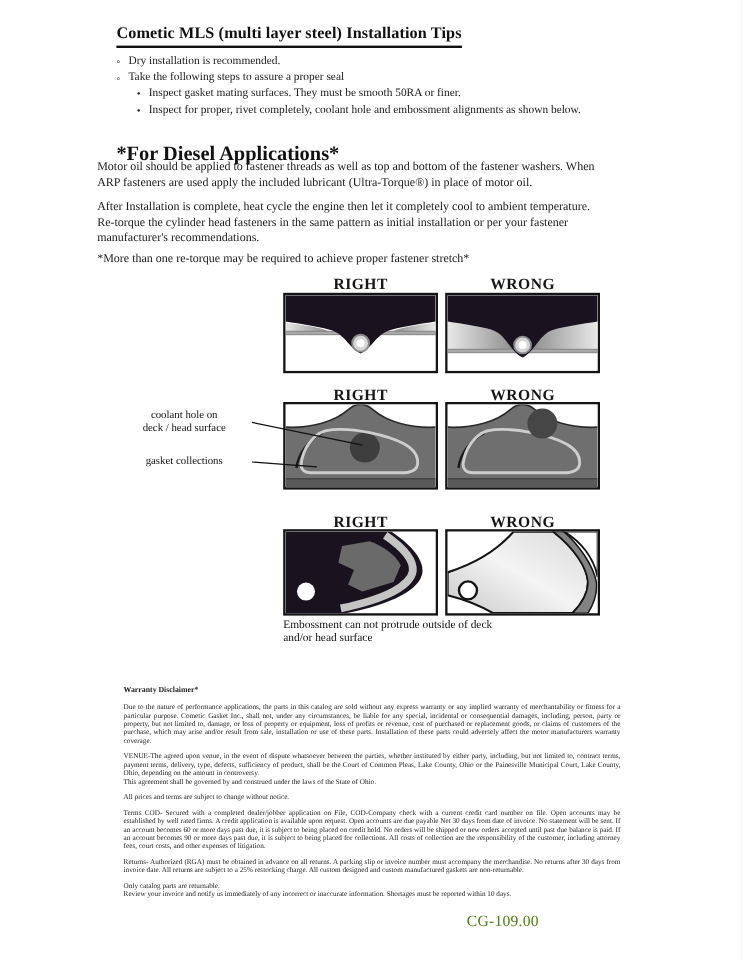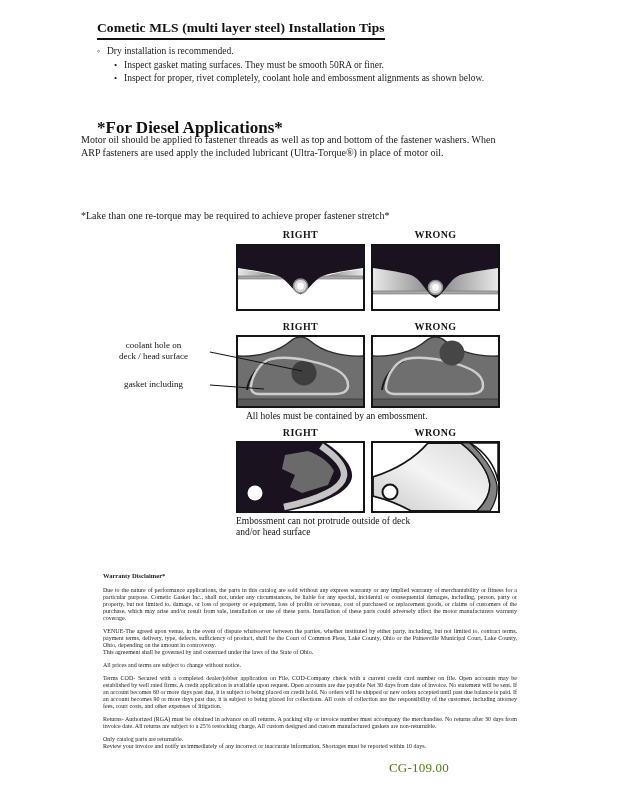--- a/index.html
+++ b/index.html
@@ -14,47 +14,49 @@
     left:97px;top:20px;font-size:13.5px;font-weight:bold;color:#111;
     border-bottom:2px solid #111;padding-bottom:2px;letter-spacing:0.1px;
   }
   .bullets{left:97px;top:45px;width:430px;font-size:9.5px;line-height:13.5px;}
   .b-item{position:relative;padding-left:10px;}
   .b-item::before{content:"\25E6";position:absolute;left:0;top:0;font-size:9px;}
   .sb-item{position:relative;padding-left:10px;margin-left:17px;}
   .sb-item::before{content:"\2022";position:absolute;left:0;top:0;font-size:9px;}
   .diesel-h{left:97px;top:118px;font-size:17px;font-weight:bold;color:#111;}
   .para{left:81px;width:424px;font-size:10px;line-height:13px;}
-  .fig-label{width:129px;text-align:center;font-size:10px;font-weight:bold;color:#161616;letter-spacing:0.4px;}
+  .fig-label{width:129px;text-align:center;font-size:13px;font-weight:bold;color:#161616;letter-spacing:0.4px;}
   .fig-box{width:129px;height:67px;border:2px solid #141414;box-sizing:border-box;background:#fff;}
   .fig-box svg{display:block;}
   .caption{font-size:9.5px;line-height:11px;color:#111;}
   .callout{font-size:9px;line-height:10.5px;text-align:center;width:113px;color:#111;}
   .disc{left:103px;width:414px;font-size:6px;line-height:7px;color:#222;text-align:justify;}
   .disc p{margin:0 0 6px 0;}
   .disc-h{font-size:6.5px;font-weight:bold;margin:0 0 8px 0 !important;}
   .footer{left:389px;top:760px;font-size:13px;color:#4d7c0f;letter-spacing:0.2px;}
   .leader{pointer-events:none;}
 </style>
 </head>
 <body>
 
 <div class="page">
 
   <div class="abs title">Cometic MLS (multi layer steel) Installation Tips</div>
 
   <div class="abs bullets">
     <div class="b-item">Dry installation is recommended.</div>
+    <div class="b-item">Take the following steps to assure a proper seal</div>
     <div class="sb-item">Inspect gasket mating surfaces.  They must be smooth 50RA or finer.</div>
     <div class="sb-item">Inspect for proper, rivet completely, coolant hole and embossment alignments as shown below.</div>
   </div>
 
   <div class="abs diesel-h" style="top: 118px; left: 97px;">*For Diesel Applications*</div>
   <div class="abs para" style="top:133px;">Motor oil should be applied to fastener threads as well as top and bottom of the fastener washers. When ARP fasteners are used apply the included lubricant (Ultra-Torque®) in place of motor oil.</div>
-  <div class="abs para" style="top:209px;">*Lake than one re-torque may be required to achieve proper fastener stretch*</div>
+  <div class="abs para" style="top:166px;">After Installation is complete, heat cycle the engine then let it completely cool to ambient temperature. Re-torque the cylinder head fasteners in the same pattern as initial installation or per your fastener manufacturer's recommendations.</div>
+  <div class="abs para" style="top:209px;">*More than one re-torque may be required to achieve proper fastener stretch*</div>
 
   <div class="abs fig-label" style="left:236px;top:229px;">RIGHT</div>
   <div class="abs fig-label" style="left:371px;top:229px;">WRONG</div>
 
   <div class="abs fig-box" style="left:236px;top:244px;">
     <svg width="125" height="63" viewBox="0 0 125 63">
       <defs>
         <linearGradient id="g1l" x1="0" y1="0" x2="1" y2="0">
           <stop offset="0" stop-color="#e8e8e8"></stop>
             <stop offset="1" stop-color="#8a8a8a"></stop>
@@ -85,21 +87,21 @@
       <circle cx="62.5" cy="41.5" r="3.4" fill="#ffffff"></circle>
     </svg>
   </div>
 
 
   <div class="abs fig-label" style="left:236px;top:321px;">RIGHT</div>
   <div class="abs fig-label" style="left:371px;top:321px;">WRONG</div>
 
   <div class="abs callout pre" style="left:97px;top:340px;">coolant hole on
 deck / head surface</div>
-  <div class="abs callout pre" style="left:97px;top:379px;">gasket including</div>
+  <div class="abs callout pre" style="left:97px;top:379px;">gasket collections</div>
 
   <div class="abs fig-box" style="left:236px;top:335px;height:73px;">
     <svg width="125" height="69" viewBox="0 0 125 69">
       <rect width="125" height="69" fill="#ffffff"></rect>
       <path d="M0,19 C22,20 41,14 52,4.5 C56,1 59,0 62.5,0 C66,0 69,1 73,4.5 C84,14 103,20 125,19 L125,69 L0,69 Z" fill="#6f6f6f"></path>
       <path d="M0,19 C22,20 41,14 52,4.5 C56,1 59,0 62.5,0 C66,0 69,1 73,4.5 C84,14 103,20 125,19" fill="none" stroke="#2b2b2b" stroke-width="1.4"></path>
       <rect x="0" y="62" width="125" height="7" fill="#595959"></rect>
       <line x1="0" y1="62" x2="125" y2="62" stroke="#333333" stroke-width="0.8"></line>
       <path d="M9,53 C10.5,41 19,29.5 31,23.5" fill="none" stroke="#1a1a1a" stroke-width="2"></path>
       <circle cx="66" cy="36" r="12.5" fill="#3e3e3e"></circle>
@@ -118,21 +120,20 @@
       <path d="M33,22 C55,17.5 88,27 99,33 C107,37.5 110.5,43.5 110,49.5 C109.5,55 104,57 96,57 L21,57 C15.5,57 12.4,54 13,49 C14.5,37.5 22,25.5 33,22 Z" fill="none" stroke="#cdcdcd" stroke-width="2.4"></path>
       <circle cx="79" cy="16" r="12.5" fill="#464646"></circle>
     </svg>
   </div>
 
   <svg class="abs leader" style="left:200px;top:348px;" width="112" height="48" viewBox="0 0 112 48">
     <line x1="10" y1="4" x2="102" y2="23" stroke="#111111" stroke-width="1"></line>
     <line x1="10" y1="37" x2="64" y2="41" stroke="#111111" stroke-width="1"></line>
   </svg>
 
-  <div class="abs caption" style="left:246px;top:411px;">All holes must be contained by an embossment.</div>
 
   <div class="abs fig-label" style="left:236px;top:427px;">RIGHT</div>
   <div class="abs fig-label" style="left:371px;top:427px;">WRONG</div>
 
   <div class="abs fig-box" style="left:236px;top:441px;height:72px;">
     <svg width="125" height="68" viewBox="0 0 125 68">
       <rect width="125" height="68" fill="#ffffff"></rect>
       <path d="M0,0 L88,0 C106,12 115,24 114,34 C112,48 90,60 50,68 L0,68 Z" fill="#1b1220"></path>
       <path d="M47,12 L70,8 C82,12 92,20 96,28 L90,42 L64,50 L52,44 L57,32 L44,26 Z" fill="#6a6a6a"></path>
       <path d="M83,3 C99,14 107,24 106,33 C104,45 84,56 46,64" fill="none" stroke="#c4c4c4" stroke-width="6.5"></path>

